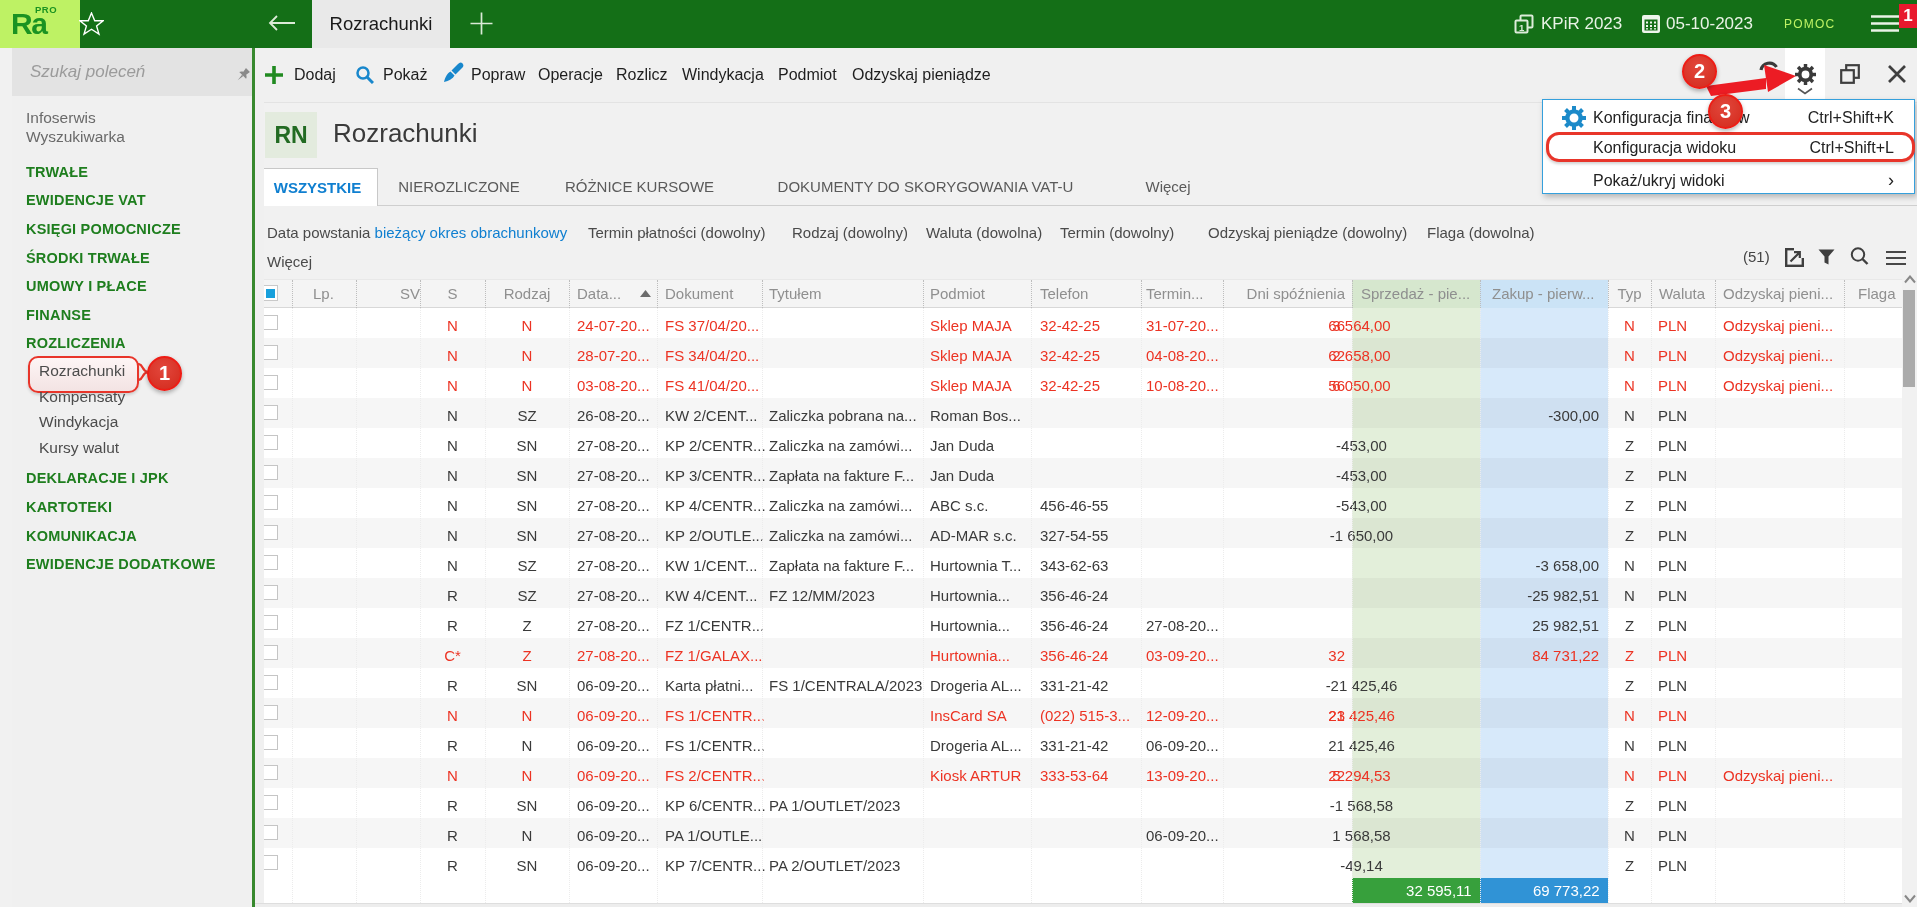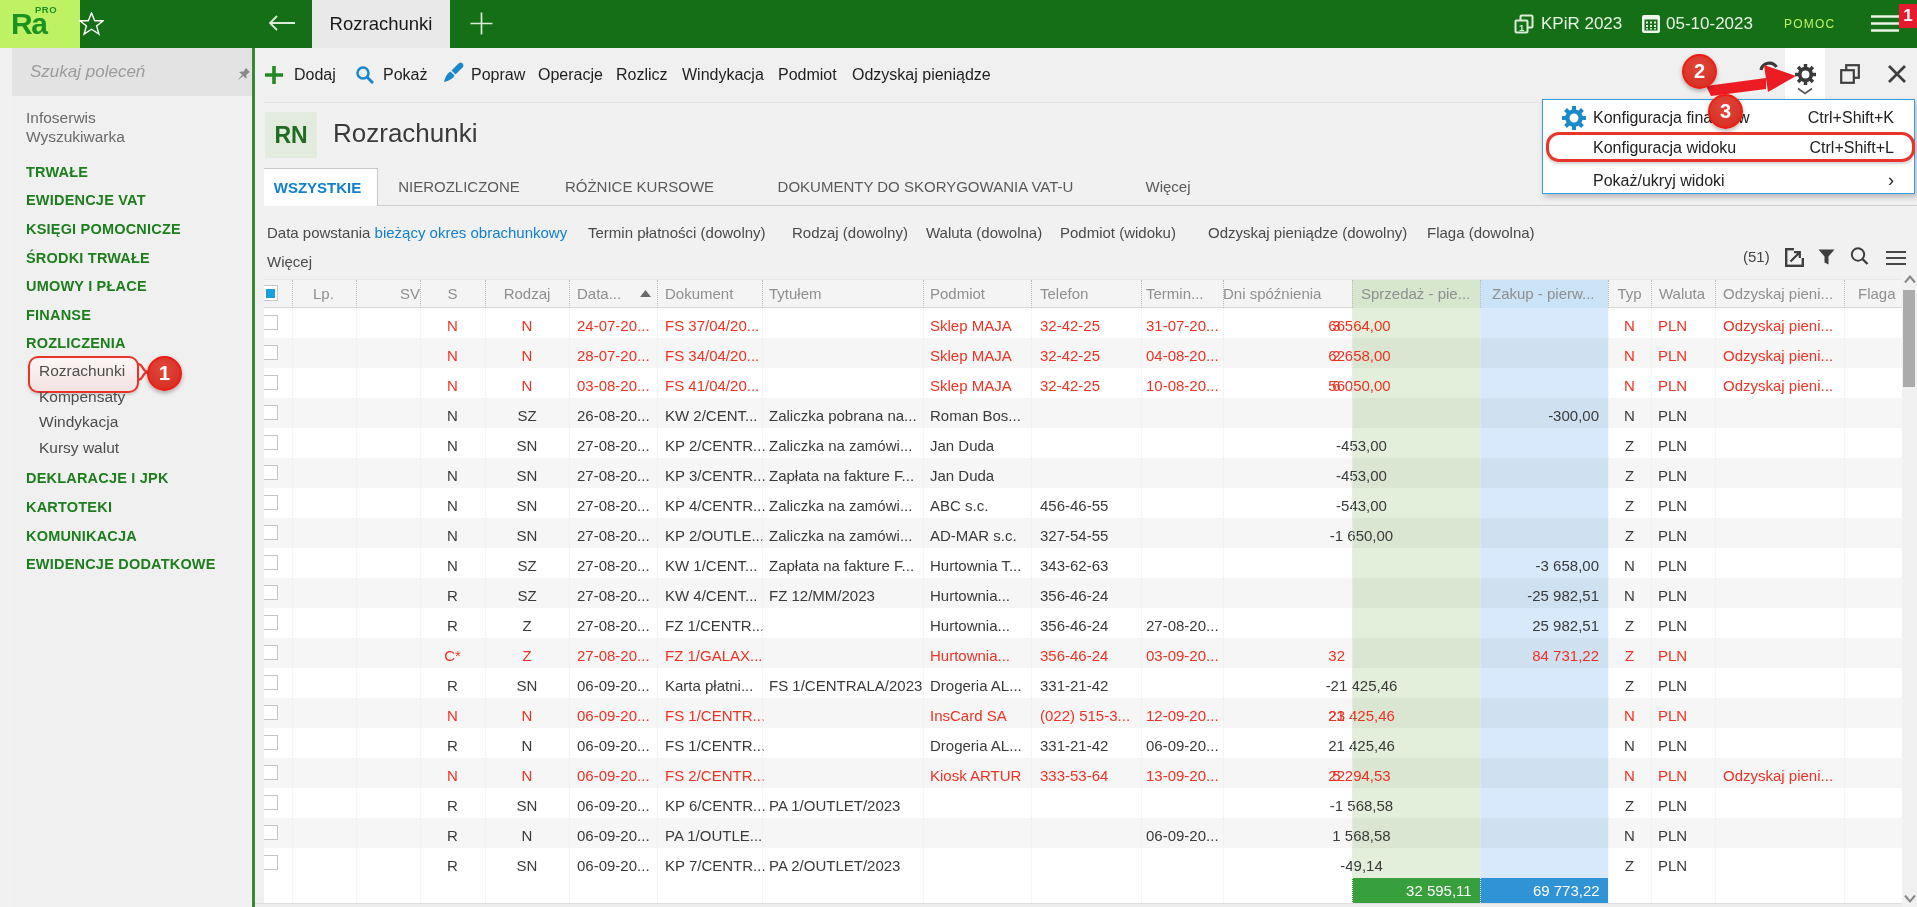--- a/index.html
+++ b/index.html
@@ -389,21 +389,21 @@
   <span class="th" style="left:58px">Lp.</span>
   <span class="th" style="left:101px;width:64px;text-align:right">SV</span>
   <span class="th" style="left:165px;width:65px;text-align:center">S</span>
   <span class="th" style="left:230px;width:84px;text-align:center">Rodzaj</span>
   <span class="th" style="left:322px">Data...</span>
   <span class="th" style="left:410px">Dokument</span>
   <span class="th" style="left:514px">Tytułem</span>
   <span class="th" style="left:675px">Podmiot</span>
   <span class="th" style="left:785px">Telefon</span>
   <span class="th" style="left:891px">Termin...</span>
-  <span class="th" style="left:968px;width:122px;text-align:left">Dni spóźnienia</span>
+  <span class="th" style="left:968px;width:122px;text-align:right">Dni spóźnienia</span>
   <span class="th" style="left:1106px">Sprzedaż - pie...</span>
   <span class="th" style="left:1237px">Zakup - pierw...</span>
   <span class="th" style="left:1353px;width:43px;text-align:center">Typ</span>
   <span class="th" style="left:1404px">Waluta</span>
   <span class="th" style="left:1468px">Odzyskaj pieni...</span>
   <span class="th" style="left:1603px">Flaga</span>
   <svg class="abs" style="left:385px;top:10px" width="11" height="8">
       <polygon points="5.5,0 11,7 0,7" fill="#6b6b6b"></polygon>
     </svg>
   <span style="position:absolute;left:7px;top:5px;width:16px;height:16px;background:#fff;border:1px solid #c9c9c9"></span>
@@ -435,21 +435,21 @@
 <div id="atab">WSZYSTKIE</div>
 <span class="tab" style="left:394px;width:130px;text-align:center">NIEROZLICZONE</span>
 <span class="tab" style="left:559px;width:161px;text-align:center">RÓŻNICE KURSOWE</span>
 <span class="tab" style="left:757px;width:337px;text-align:center">DOKUMENTY DO SKORYGOWANIA VAT-U</span>
 <span class="tab" style="left:1142px;width:52px;text-align:center">Więcej</span>
 
 <div class="flt" style="left:267px;top:223px">Data powstania <b>bieżący okres obrachunkowy</b></div>
 <div class="flt" style="left:588px;top:223px">Termin płatności (dowolny)</div>
 <div class="flt" style="left:792px;top:223px">Rodzaj (dowolny)</div>
 <div class="flt" style="left:926px;top:223px">Waluta (dowolna)</div>
-<div class="flt" style="left:1060px;top:223px">Podmiot (widoku)</div>
+<div class="flt" style="left:1060px;top:223px">Termin (dowolny)</div>
 <div class="flt" style="left:1208px;top:223px">Odzyskaj pieniądze (dowolny)</div>
 <div class="flt" style="left:1427px;top:223px">Flaga (dowolna)</div>
 <div class="flt" style="left:267px;top:252px">Więcej</div>
 
 <div class="flt" style="left:1743px;top:247px;color:#444">(51)</div>
 
 <svg class="abs" style="left:1785px;top:248px" width="19" height="19" viewBox="0 0 19 19">
   <rect x="1.2" y="1.2" width="16.6" height="16.6" fill="none" stroke="#3f3f3f" stroke-width="2.4"></rect>
   <rect x="9" y="0" width="10" height="10" fill="#f1f1f1"></rect>
   <path d="M5.5 13.5 L14 5 M9 4.2 h5.8 v5.8" stroke="#3f3f3f" stroke-width="2.2" fill="none"></path>

